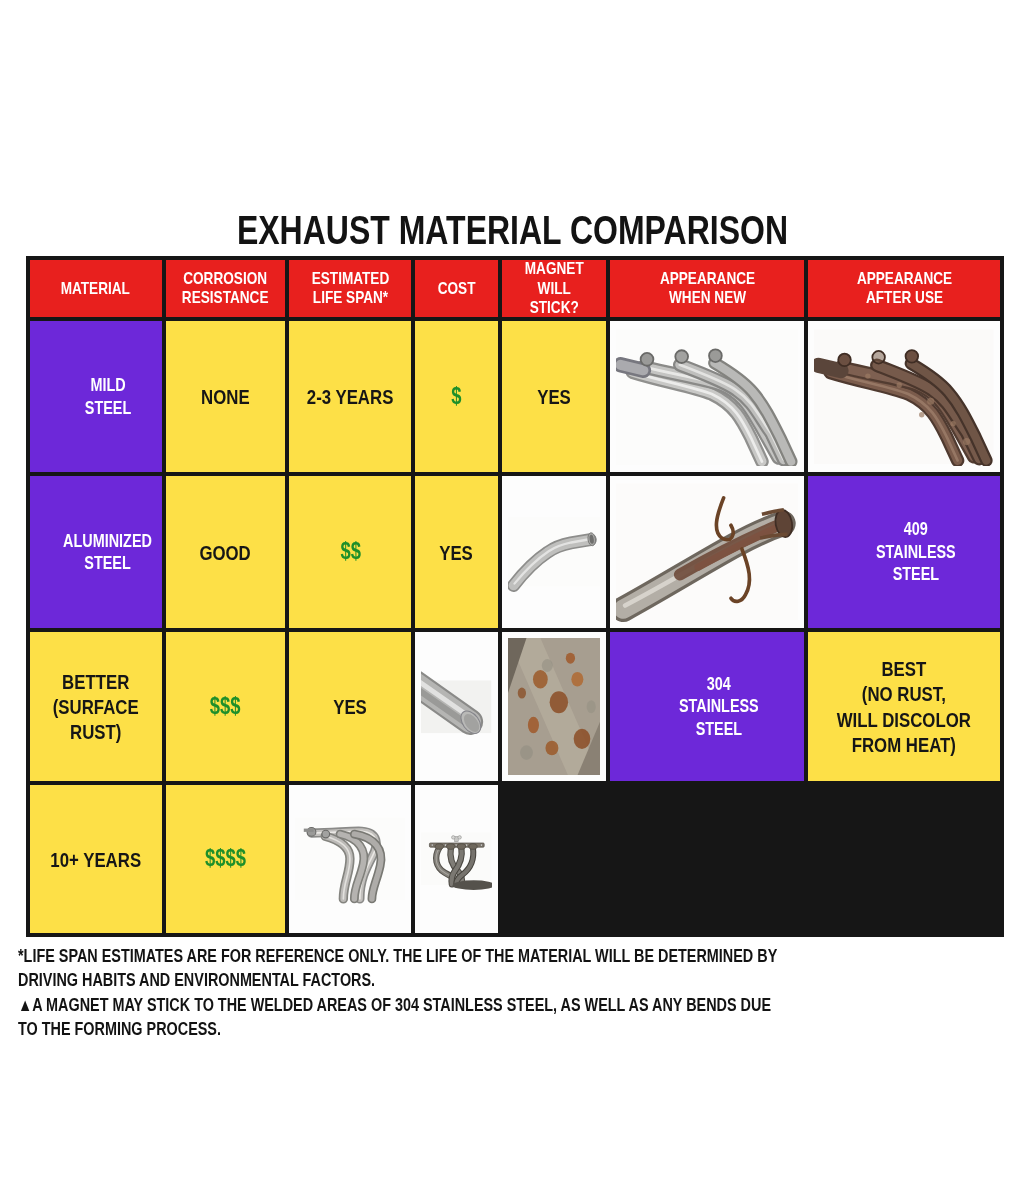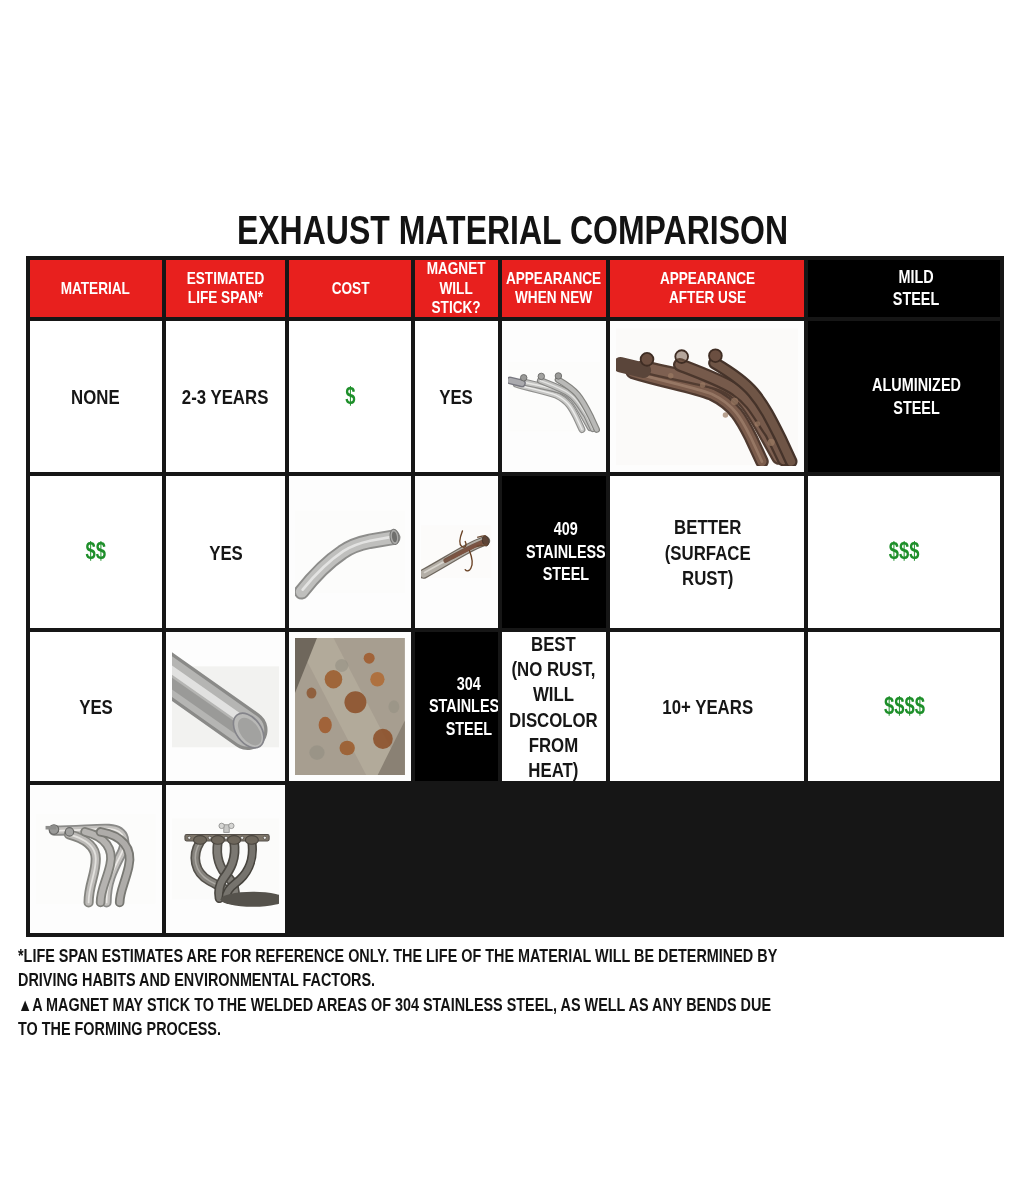--- a/index.html
+++ b/index.html
@@ -6,44 +6,48 @@
   .page{position:relative;width:1024px;height:1190px;background:#ffffff;overflow:hidden;
         font-family:"Liberation Sans", sans-serif;color:#111;}
   .cx{display:inline-block;transform:scaleX(0.8);transform-origin:50% 50%;white-space:pre-line;}
   .title{position:absolute;top:208px;left:0;width:100%;text-align:center;
          font-size:40px;font-weight:700;letter-spacing:0px;color:#131313;}
   .comp-table{position:absolute;top:256px;left:26px;width:978px;height:681px;
               display:grid;
               grid-template-columns:136fr 124fr 126fr 85fr 108fr 201fr 198fr;
               grid-template-rows:59fr 157fr 157fr 155fr 153fr;
               gap:4px;background:#161616;border:4px solid #161616;box-sizing:border-box;}
-  .cell{display:flex;align-items:center;justify-content:center;background:#ffffff;
+  .cell{display:flex;align-items:center;justify-content:center;background:#fde047;
         text-align:center;font-weight:700;overflow:hidden;}
   .hcell{background:#e8201e;color:#ffffff;font-size:17px;line-height:1.15;}
-  .mcell{background:#000000;color:#ffffff;font-size:18px;line-height:1.25;padding-left:24px;}
+  .mcell{background:#6d28d9;color:#ffffff;font-size:18px;line-height:1.25;padding-left:24px;}
   .dcell{font-size:21px;color:#161616;line-height:1.2;}
   .cost{color:#1e8f2a;font-size:23px;}
   .dcell sup{font-size:11px;vertical-align:6px;}
   .imgcell{padding:6px;background:#fdfdfd;}
   .imgcell svg{width:100%;height:100%;display:block;}
   .footnotes{position:absolute;top:944px;left:18px;width:966px;
              font-size:18px;font-weight:700;color:#131313;line-height:1.35;}
   .footnotes .cx{transform-origin:0 50%;display:block;}
 </style>
 </head>
 <body>
 
 <div class="page">
 
   <div class="title"><span class="cx">EXHAUST MATERIAL COMPARISON</span></div>
 
   <div class="comp-table">
 
     <div class="cell hcell">
         <span class="cx">MATERIAL</span>
+      </div>
+    <div class="cell hcell">
+        <span class="cx">CORROSION
+RESISTANCE</span>
       </div>
     <div class="cell hcell">
         <span class="cx">ESTIMATED
 LIFE SPAN*</span>
       </div>
     <div class="cell hcell">
         <span class="cx">COST</span>
       </div>
     <div class="cell hcell">
         <span class="cx">MAGNET
@@ -126,20 +130,23 @@
           <circle cx="34" cy="34" r="7" fill="#6b4f41"></circle>
           <circle cx="72" cy="31" r="7" fill="#74564684"></circle>
           <circle cx="109" cy="30" r="7" fill="#6b4f41"></circle>
         </g>
       </svg>
     </div>
 
     <div class="cell mcell">
         <span class="cx">ALUMINIZED
 STEEL</span>
+      </div>
+    <div class="cell dcell">
+        <span class="cx">GOOD</span>
       </div>
     <div class="cell dcell cost">
         <span class="cx">$$</span>
       </div>
     <div class="cell dcell">
         <span class="cx"><span>YES</span><sup></sup></span>
       </div>
     <div class="cell imgcell">
       <svg viewBox="0 0 200 150">
         <rect x="0" y="0" width="200" height="150" fill="#fcfcfb"></rect>

